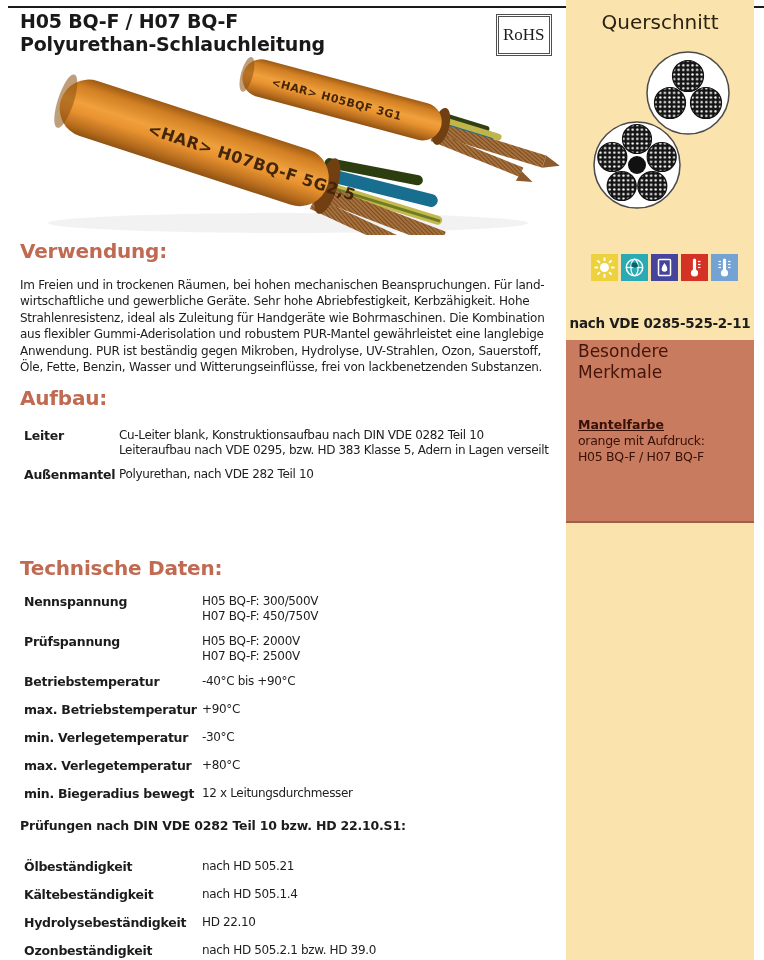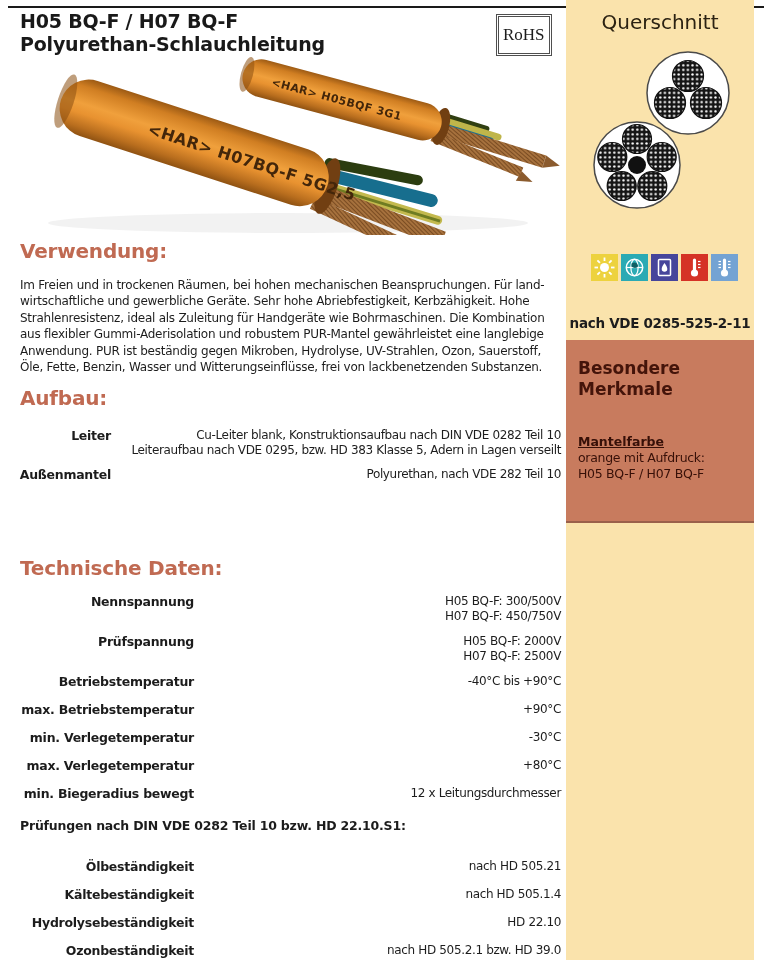--- a/index.html
+++ b/index.html
@@ -13,39 +13,39 @@
   .title{left:20px;top:10px;font-size:19px;font-weight:bold;line-height:23px;color:#191919;letter-spacing:-0.2px;}
   .rohs{left:496px;top:14px;border:3px double #4f4f4f;background:#fff;padding:8px 4px;
         font-family:"Liberation Serif","DejaVu Serif",serif;font-size:17px;color:#1c1c1c;}
   
   .sech{font-size:20px;font-weight:bold;color:#c06a52;letter-spacing:-0.2px;}
   .h-verwendung{left:20px;top:239px;}
   .h-aufbau{left:20px;top:386px;}
   .h-tech{left:20px;top:556px;}
   .para{left:20px;top:277px;width:548px;font-size:12px;line-height:16.4px;letter-spacing:-0.25px;white-space:pre-line;color:#1d1d1d;}
   
-  .tblock{left:16px;width:545px;text-align:right;}
+  .tblock{left:24px;width:545px;}
   .aufbau-tbl{top:428px;}
   .tech-tbl{top:594px;}
   .pruef-h{left:20px;top:818px;font-size:12.5px;font-weight:bold;letter-spacing:-0.2px;}
   .pruef-tbl{top:845px;margin-top:14px;}
   .trow{display:grid;}
   .aufbau-tbl .trow{grid-template-columns:95px 1fr;}
   .tech-tbl .trow,.pruef-tbl .trow{grid-template-columns:178px 1fr;}
   .tlab{font-size:12.5px;font-weight:bold;letter-spacing:-0.25px;line-height:15px;}
   .tval{font-size:12px;letter-spacing:-0.35px;line-height:15px;white-space:pre-line;color:#1d1d1d;}
   .mb9{margin-bottom:9px;}.mb11{margin-bottom:11px;}.mb13{margin-bottom:13px;}.mb10{margin-bottom:10px;}
   
   .sidebar{left:566px;top:0;width:188px;height:960px;background:#fae3ac;z-index:2;}
   .qs-title{position:absolute;top:10px;left:0;width:100%;text-align:center;font-size:20px;color:#2b2212;}
   .cross-svg{position:absolute;top:40px;left:0;}
   .icons-row{position:absolute;top:254px;left:25px;display:flex;gap:3px;}
   .vde{position:absolute;top:295px;left:0;width:100%;text-align:center;font-size:13.5px;font-weight:bold;letter-spacing:-0.3px;color:#1d1d1d;margin-top:20px;}
   .merkmale{position:absolute;top:340px;left:0;width:188px;height:181px;background:#c87b5e;border-bottom:2px solid #9a604a;}
-  .mk-h{margin:18px 0 0 12px;font-size:17px;font-weight:bold;line-height:21px;color:#44140a;white-space:pre-line;}
+  .mk-h{margin:1px 0 0 12px;font-size:17px;font-weight:normal;line-height:21px;color:#44140a;white-space:pre-line;}
   .mk-lab{margin:34px 0 0 12px;font-size:12.5px;font-weight:bold;color:#371008;line-height:16px;text-decoration:underline;}
   .mk-line{margin:0 0 0 12px;font-size:12.5px;color:#371008;line-height:16px;letter-spacing:-0.3px;}
   .cable-svg{left:8px;top:55px;}
 </style>
 </head>
 <body>
 
 <div class="abs topline"></div>
 <div class="abs topline2"></div>
 

